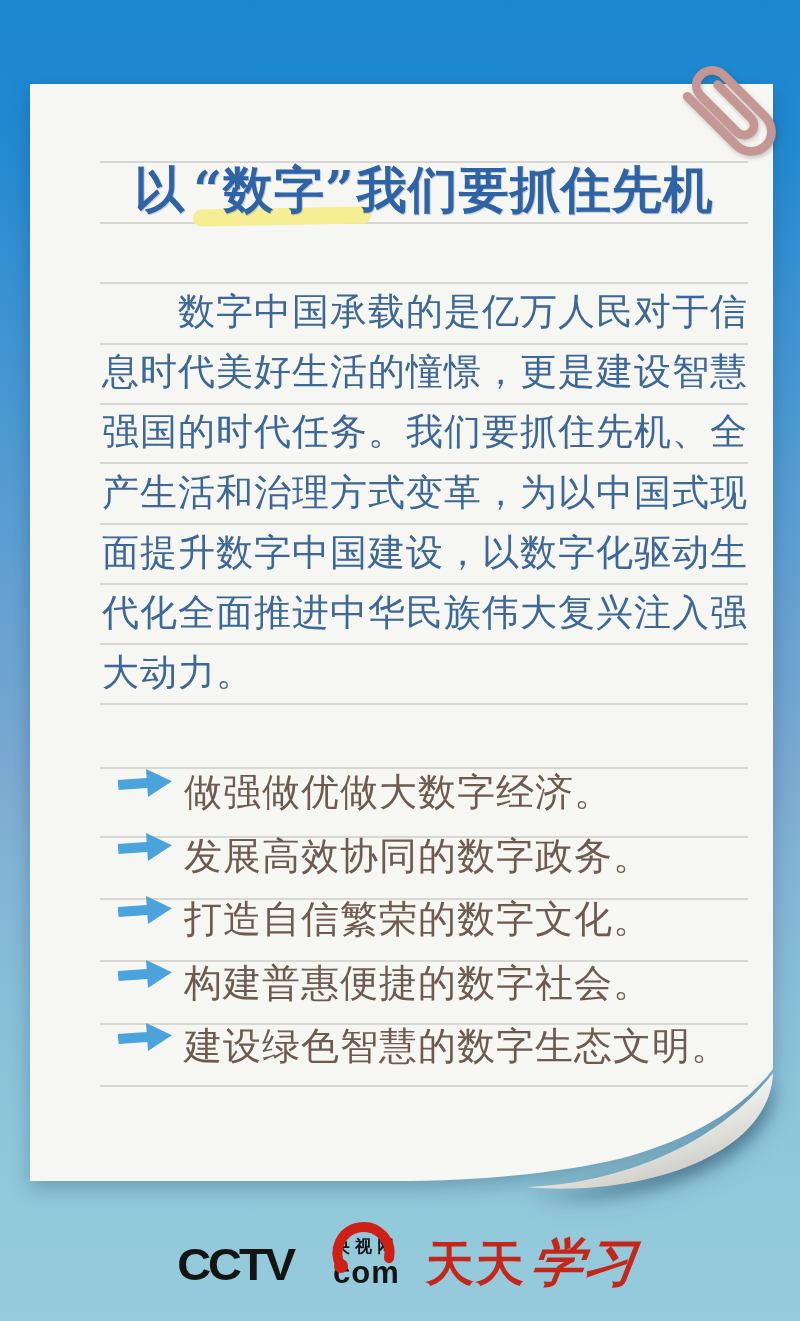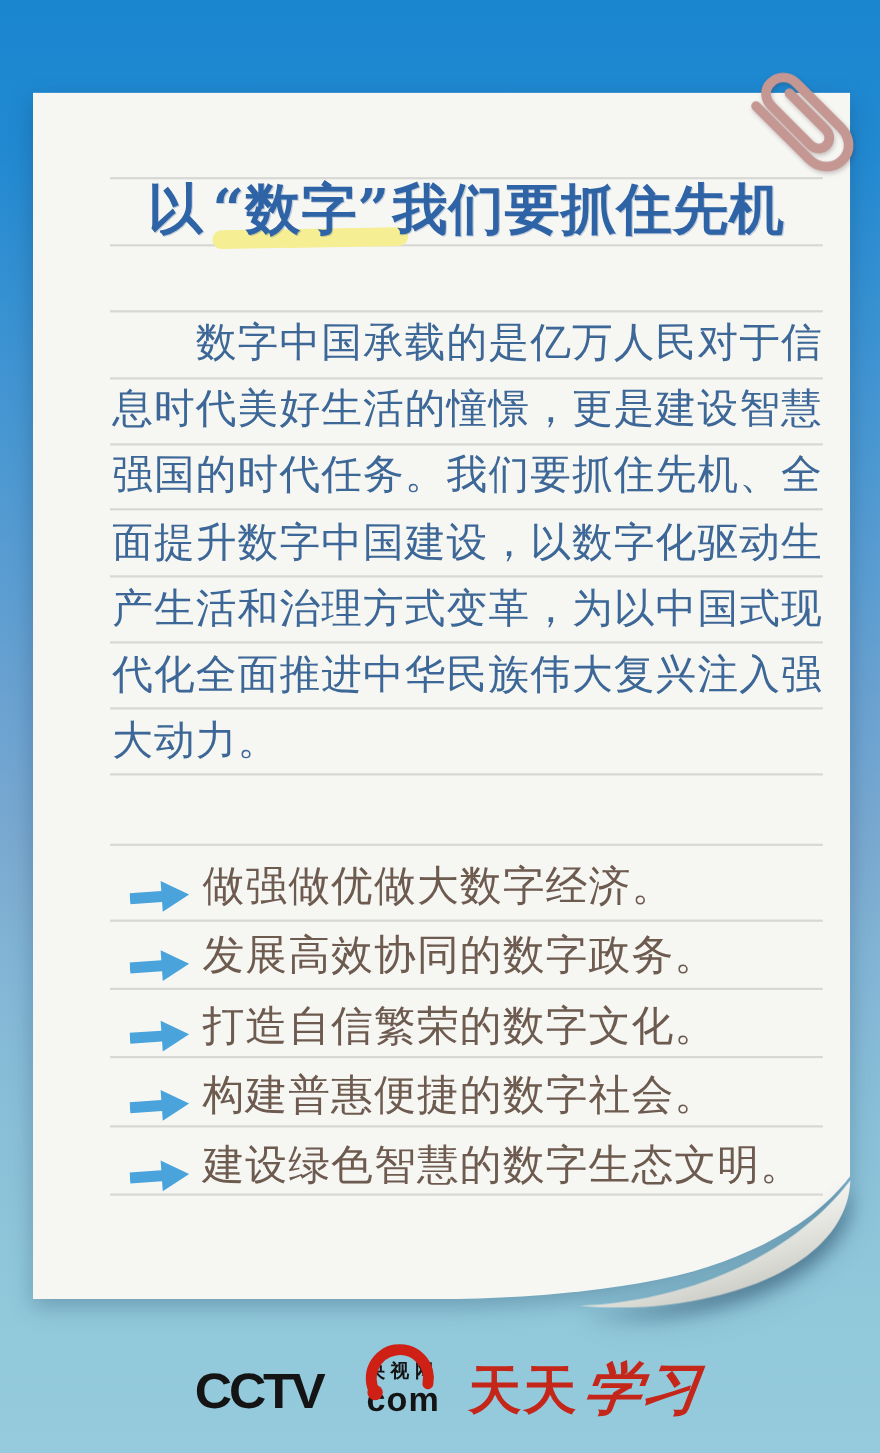--- a/index.html
+++ b/index.html
@@ -40,21 +40,21 @@
     height:17px; background:#f5ee92; border-radius:9px; transform:rotate(-1deg); z-index:-1; }
 
   
   .body-block { position:absolute; left:72px; top:198px; width:624px; }
   .body-line { height:60.2px; display:flex; align-items:center;
     font-size:37px; color:#3c6796; letter-spacing:1px; white-space:nowrap; }
   .body-line.indent { padding-left:76px; }
 
   
   .bullets { position:absolute; left:88px; top:683px; width:640px; }
-  .bullet-row { height:63.6px; display:flex; align-items:flex-end; }
+  .bullet-row { height:63.6px; display:flex; align-items:flex-start; }
   .bullet-arrow { width:56px; height:32px; flex:0 0 56px; margin-right:10px;
     transform:rotate(-4deg); }
   .bullet-text { font-size:38px; color:#6e5b50; letter-spacing:1px; white-space:nowrap; }
 
   
   .clip { position:absolute; left:692px; top:46px; width:110px; height:132px; z-index:3;
     filter:drop-shadow(1px 2px 2px rgba(60,40,40,.25)); }
   .clip svg { width:70px; height:110px; transform:rotate(-45deg); transform-origin:55px 60px; }
 
   
@@ -102,22 +102,22 @@
       <div class="title-row">
         <span class="lead">以</span>
         <span class="hl">“数字”</span>
         <span>我们要抓住先机</span>
       </div>
 
       <div class="body-block">
         <div class="body-line indent">数字中国承载的是亿万人民对于信</div>
         <div class="body-line">息时代美好生活的憧憬，更是建设智慧</div>
         <div class="body-line">强国的时代任务。我们要抓住先机、全</div>
+        <div class="body-line">产生活和治理方式变革，为以中国式现</div>
         <div class="body-line">面提升数字中国建设，以数字化驱动生</div>
-        <div class="body-line">产生活和治理方式变革，为以中国式现</div>
         <div class="body-line">代化全面推进中华民族伟大复兴注入强</div>
         <div class="body-line">大动力。</div>
       </div>
 
       <div class="bullets">
         <div class="bullet-row">
           <svg class="bullet-arrow" viewBox="0 0 56 32">
               <polygon points="0,11 29,11 29,2 54,16 29,30 29,21 0,21" fill="#4aa4db"></polygon>
             </svg>
           <span class="bullet-text">做强做优做大数字经济。</span>

